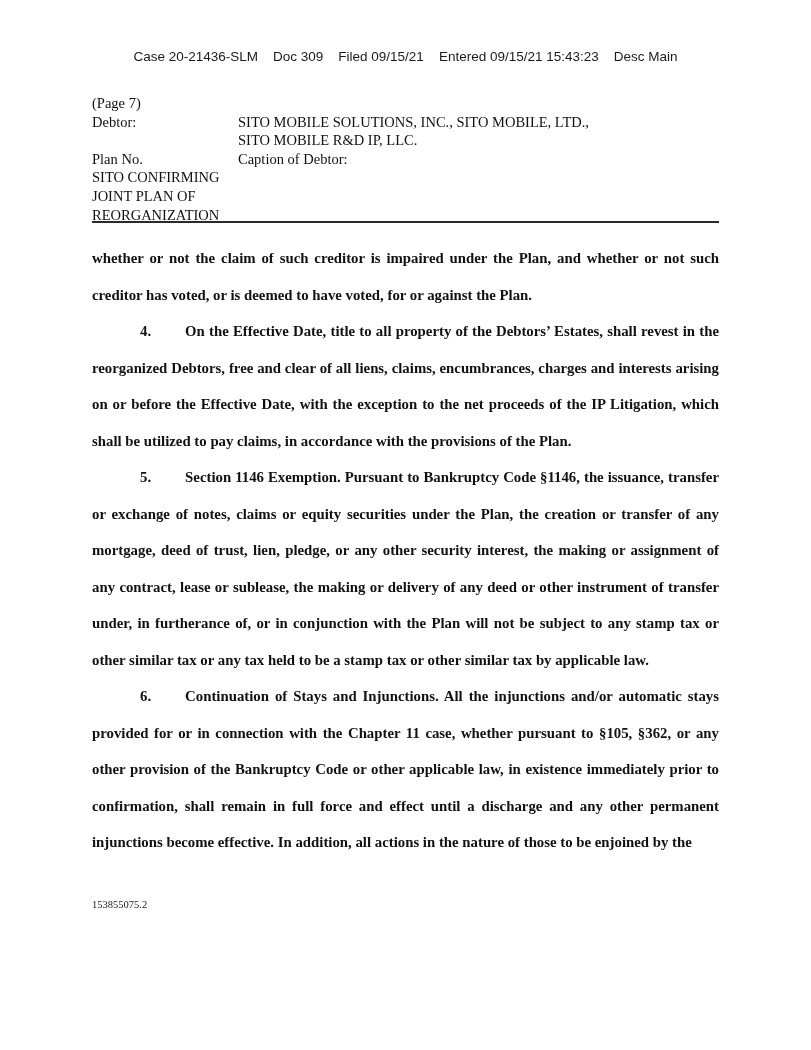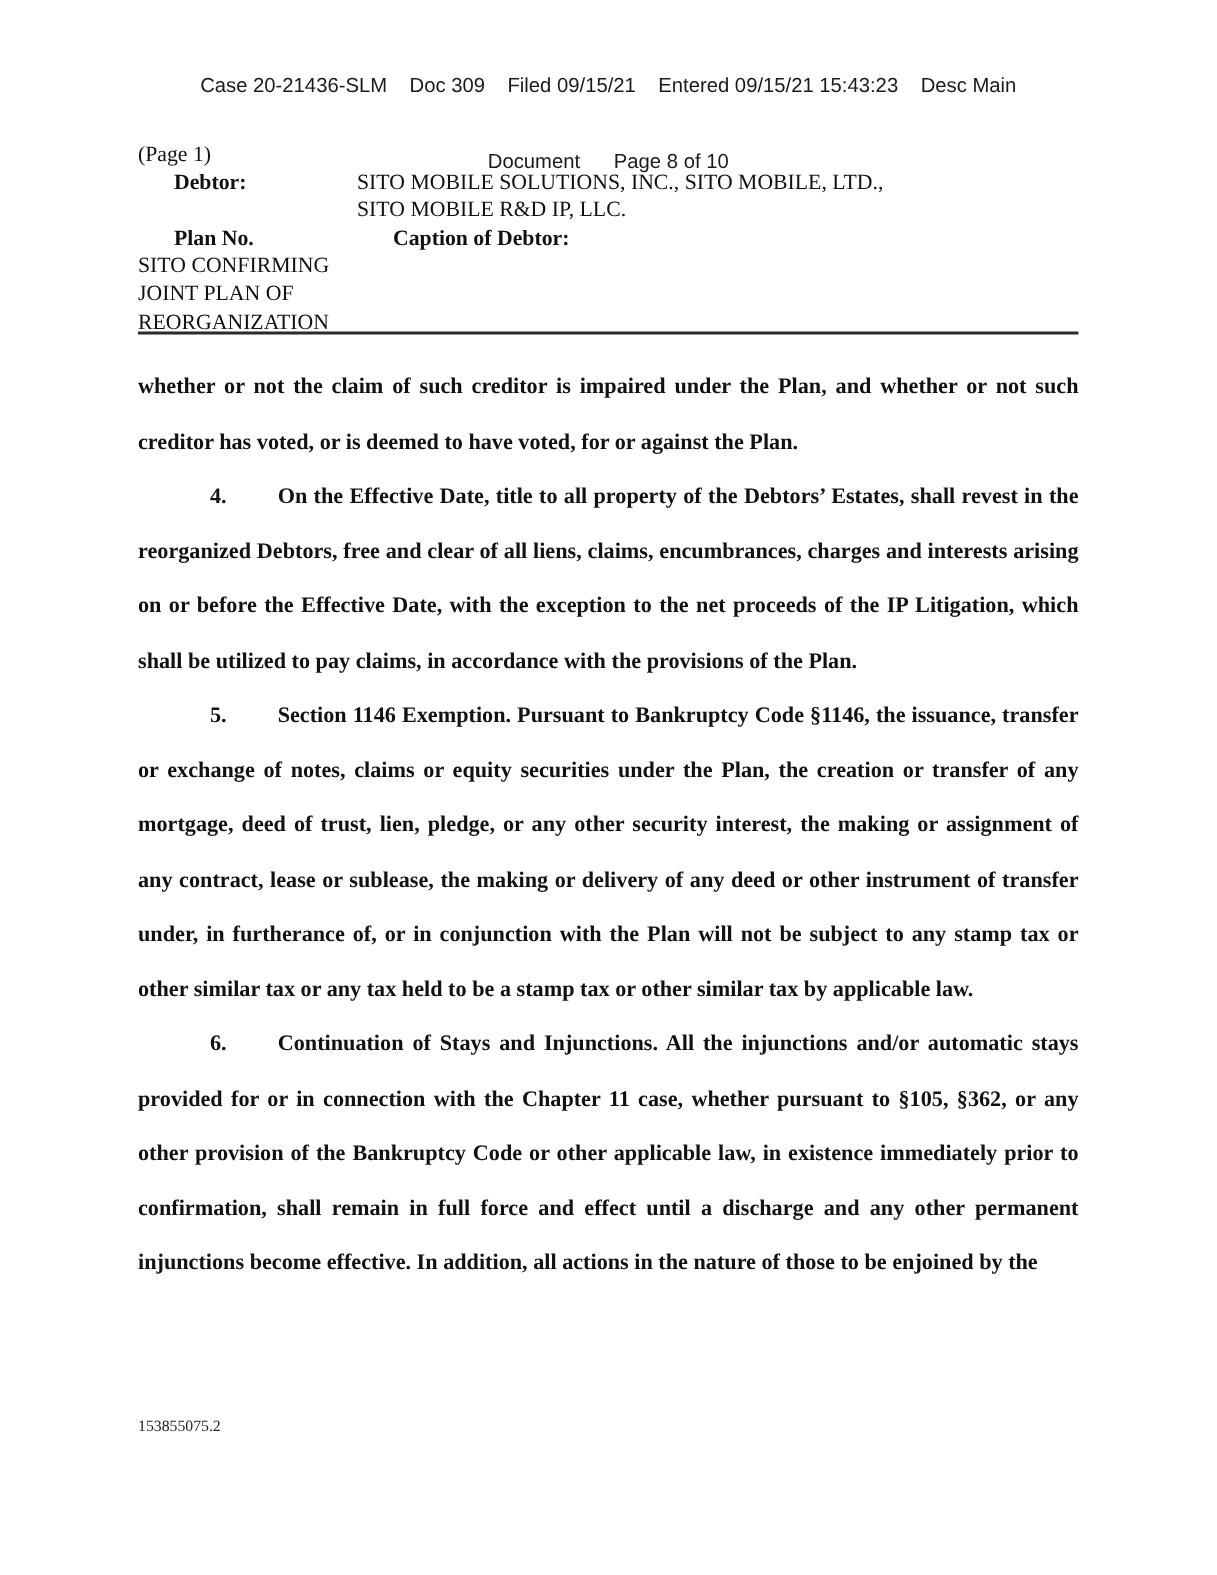--- a/index.html
+++ b/index.html
@@ -43,22 +43,21 @@
   }
   .caption .page-note {
     margin: 0 0 0 0;
   }
   .caption-grid {
     display: grid;
     grid-template-columns: 146px 1fr;
     column-gap: 0;
   }
   .caption-grid .label {
-    font-weight: bold;
-    margin-left: 24px;
+    font-weight: normal;
   }
   .caption-grid .value {
     font-weight: normal;
     white-space: pre-line;
   }
 
   
   .rule {
     position: absolute;
     top: 212px;
@@ -89,39 +88,38 @@
     text-indent: 48px;
   }
   .para-tab {
     display: inline-block;
     width: 34px;
   }
 
   
   .doc-footer {
     position: absolute;
-    top: 946px;
+    top: 899px;
     left: 92px;
     font-family: "Liberation Serif", serif;
     font-size: 10.5px;
     color: #222222;
   }
 </style>
 </head>
 <body>
 
 <div class="page">
 
   <div class="stamp">
     <div>Case 20-21436-SLM    Doc 309    Filed 09/15/21    Entered 09/15/21 15:43:23    Desc Main</div>
-    <div>Document      Page 8 of 10</div>
   </div>
 
   <div class="caption">
-    <div class="page-note">(Page 1)</div>
+    <div class="page-note">(Page 7)</div>
     <div class="caption-grid">
       <div class="label">Debtor:</div>
       <div class="value">SITO MOBILE SOLUTIONS, INC., SITO MOBILE, LTD.,
 SITO MOBILE R&amp;D IP, LLC.</div>
       <div class="label">Plan No.</div>
       <div class="label">Caption of Debtor:</div>
       <div class="value">SITO CONFIRMING JOINT PLAN OF REORGANIZATION</div>
     </div>
   </div>
 

